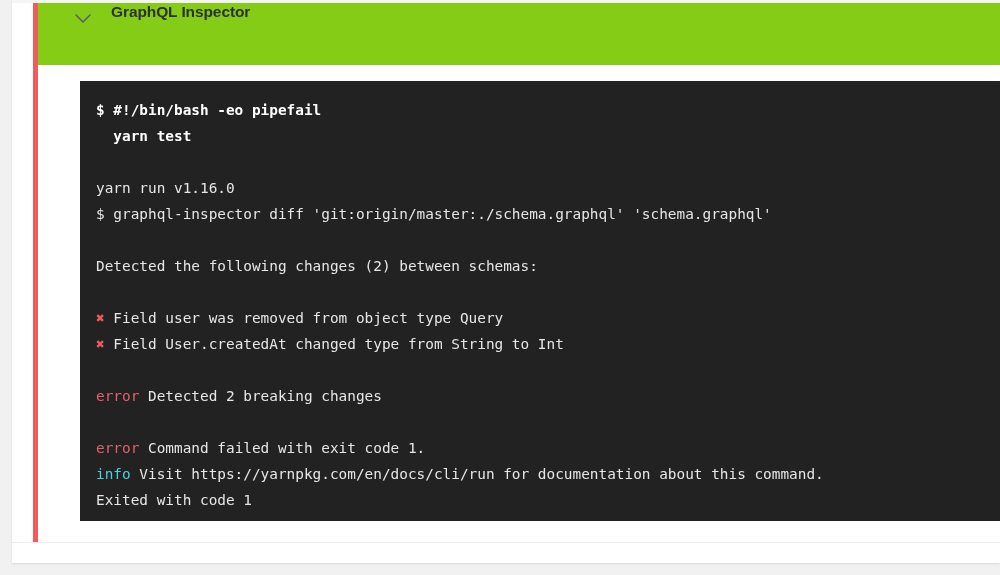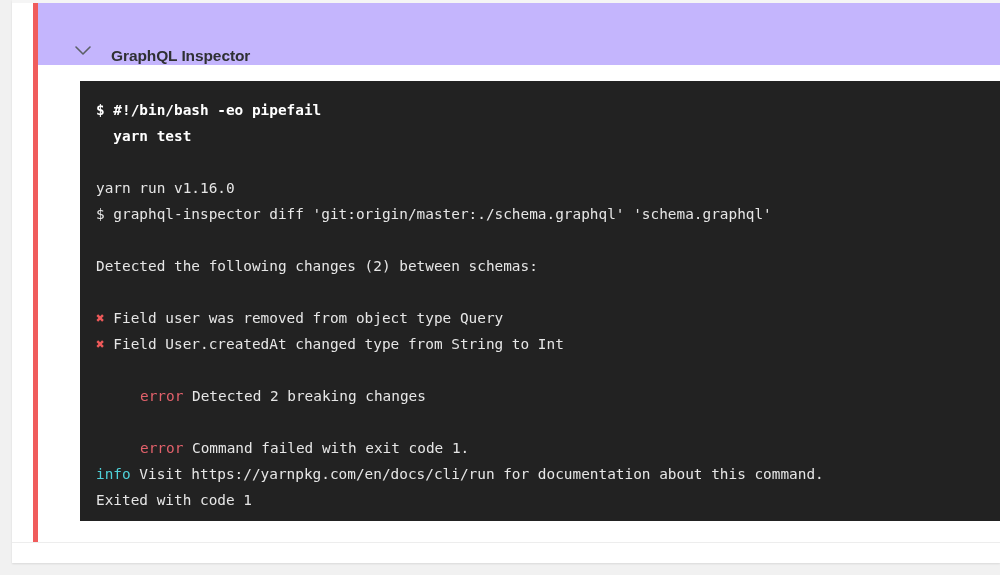--- a/index.html
+++ b/index.html
@@ -52,22 +52,22 @@
   }
 
   
   .job-header {
     position: absolute;
     left: 26px;
     top: 3px;
     right: 0;
     height: 62px;
     display: flex;
-    align-items: flex-end;
-    background: #c4b5fd;
+    align-items: flex-start;
+    background: #84cc16;
   }
   .chevron-icon {
     width: 30px;
     height: 30px;
     margin-left: 30px;
     display: flex;
     align-items: center;
     justify-content: center;
     flex: 0 0 auto;
   }
@@ -100,21 +100,21 @@
     color: #e6e6e6;
     white-space: pre;
   }
   .log-line {
     padding-left: 16px;
     min-height: 26px;
     white-space: pre;
   }
   .log-line.blank { height: 26px; }
   .log-line.cmd { font-weight: bold; color: #ffffff; }
-  .tok-error { color: #e2616b; margin-left: 44px; }
+  .tok-error { color: #e2616b; }
   .tok-info  { color: #4fd1d9; text-align: right; }
   .tok-x {
     color: #ee5a5a;
     font-weight: bold;
   }
 
   
   .footer-divider {
     position: absolute;
     left: 0;

